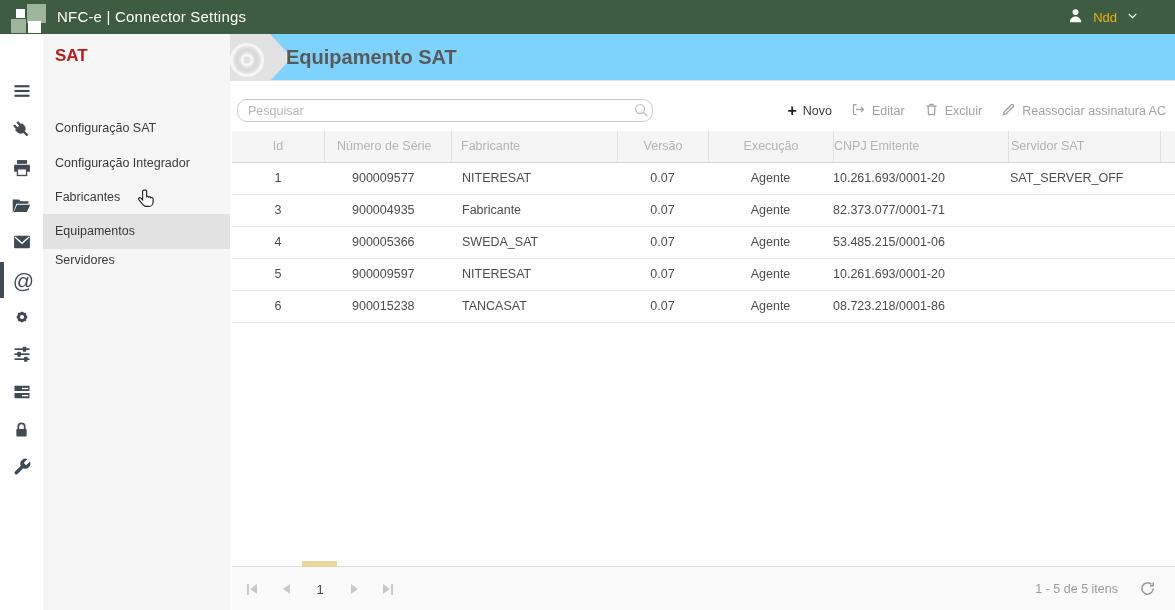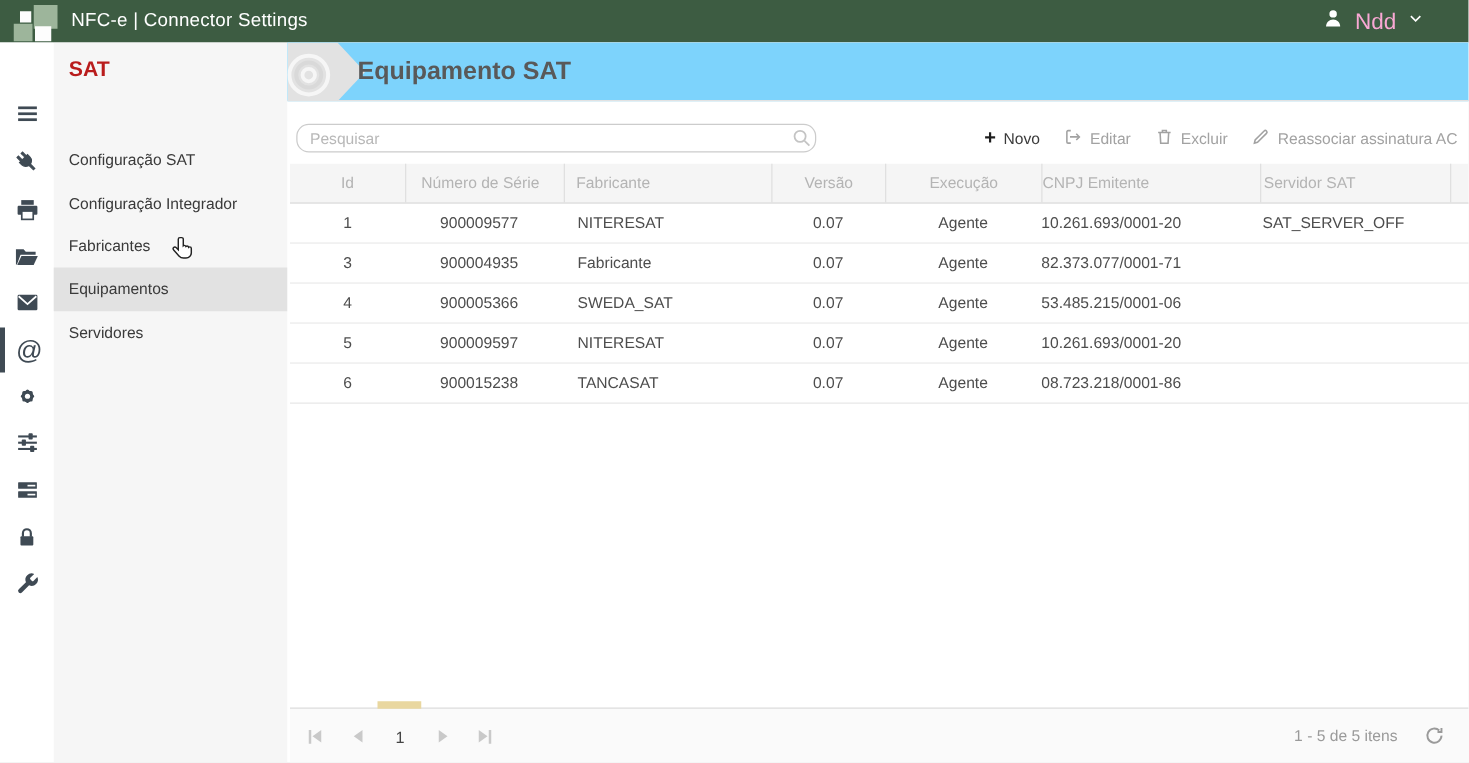--- a/index.html
+++ b/index.html
@@ -16,41 +16,41 @@
     background:#3d5c42; display:flex; align-items:center; color:#fff;
   }
   .app-logo { position:absolute; left:0; top:0; width:50px; height:34px; }
   .app-logo .sq { position:absolute; }
   .sq1 { left:16px; top:9px;  width:9px;  height:9px;  background:#fdfdfd; }
   .sq2 { left:27px; top:4px;  width:19px; height:19px; background:#9db59b; }
   .sq3 { left:11px; top:19px; width:15px; height:14px; background:#9db59b; }
   .sq4 { left:28px; top:21px; width:13px; height:12px; background:#fdfdfd; }
   .topbar-title { position:absolute; left:57px; top:0; line-height:34px; font-size:15px; font-weight:400; letter-spacing:.2px; }
   .user-area { position:absolute; right:36px; top:0; height:34px; display:flex; align-items:center; gap:9px; cursor:pointer; }
-  .user-name { font-size:18px; color:#f9a8d4; }
+  .user-name { font-size:13px; color:#eab308; }
 
   
   .rail { position:absolute; left:0; top:34px; width:43px; height:576px; background:#fff; }
   .rail-item {
     position:absolute; left:0; width:43px; height:36px;
     display:flex; align-items:center; justify-content:center; cursor:pointer;
   }
   .rail-item.active { border-left:4px solid #3f4a54; }
   .rail-item svg { display:block; }
   .at-glyph { font-size:21px; color:#3f4a54; font-weight:400; line-height:1; }
 
   
   .sidebar { position:absolute; left:43px; top:34px; width:187px; height:576px; background:#f6f6f6; }
   .sidebar-heading { padding:12px 0 0 12px; font-size:17px; font-weight:700; color:#b91c1c; height:43px; }
   .side-item {
     position:absolute; left:0; width:187px; height:35px; line-height:35px;
     padding-left:12px; font-size:12.5px; color:#3a3a3a; cursor:pointer;
   }
   .side-item.active { background:#e2e2e2; }
-  .si0{top:77px} .si1{top:112px} .si2{top:146px} .si3{top:180px} .si4{top:215px}
+  .si0{top:77px} .si1{top:112px} .si2{top:146px} .si3{top:180px} .si4{top:209px}
 
   
   .main { position:absolute; left:230px; top:34px; width:945px; height:576px; background:#fff; }
 
   .page-header { position:relative; width:100%; height:47px; background:#7dd3fc; border-bottom:1px solid #e2e2e2; }
   .chev {
     position:absolute; left:0; top:0; width:62px; height:47px; background:#e2e2e2;
     clip-path:polygon(0 0, 40px 0, 62px 50%, 40px 100%, 0 100%);
   }
   .rings { position:absolute; left:0px; top:6px; }

